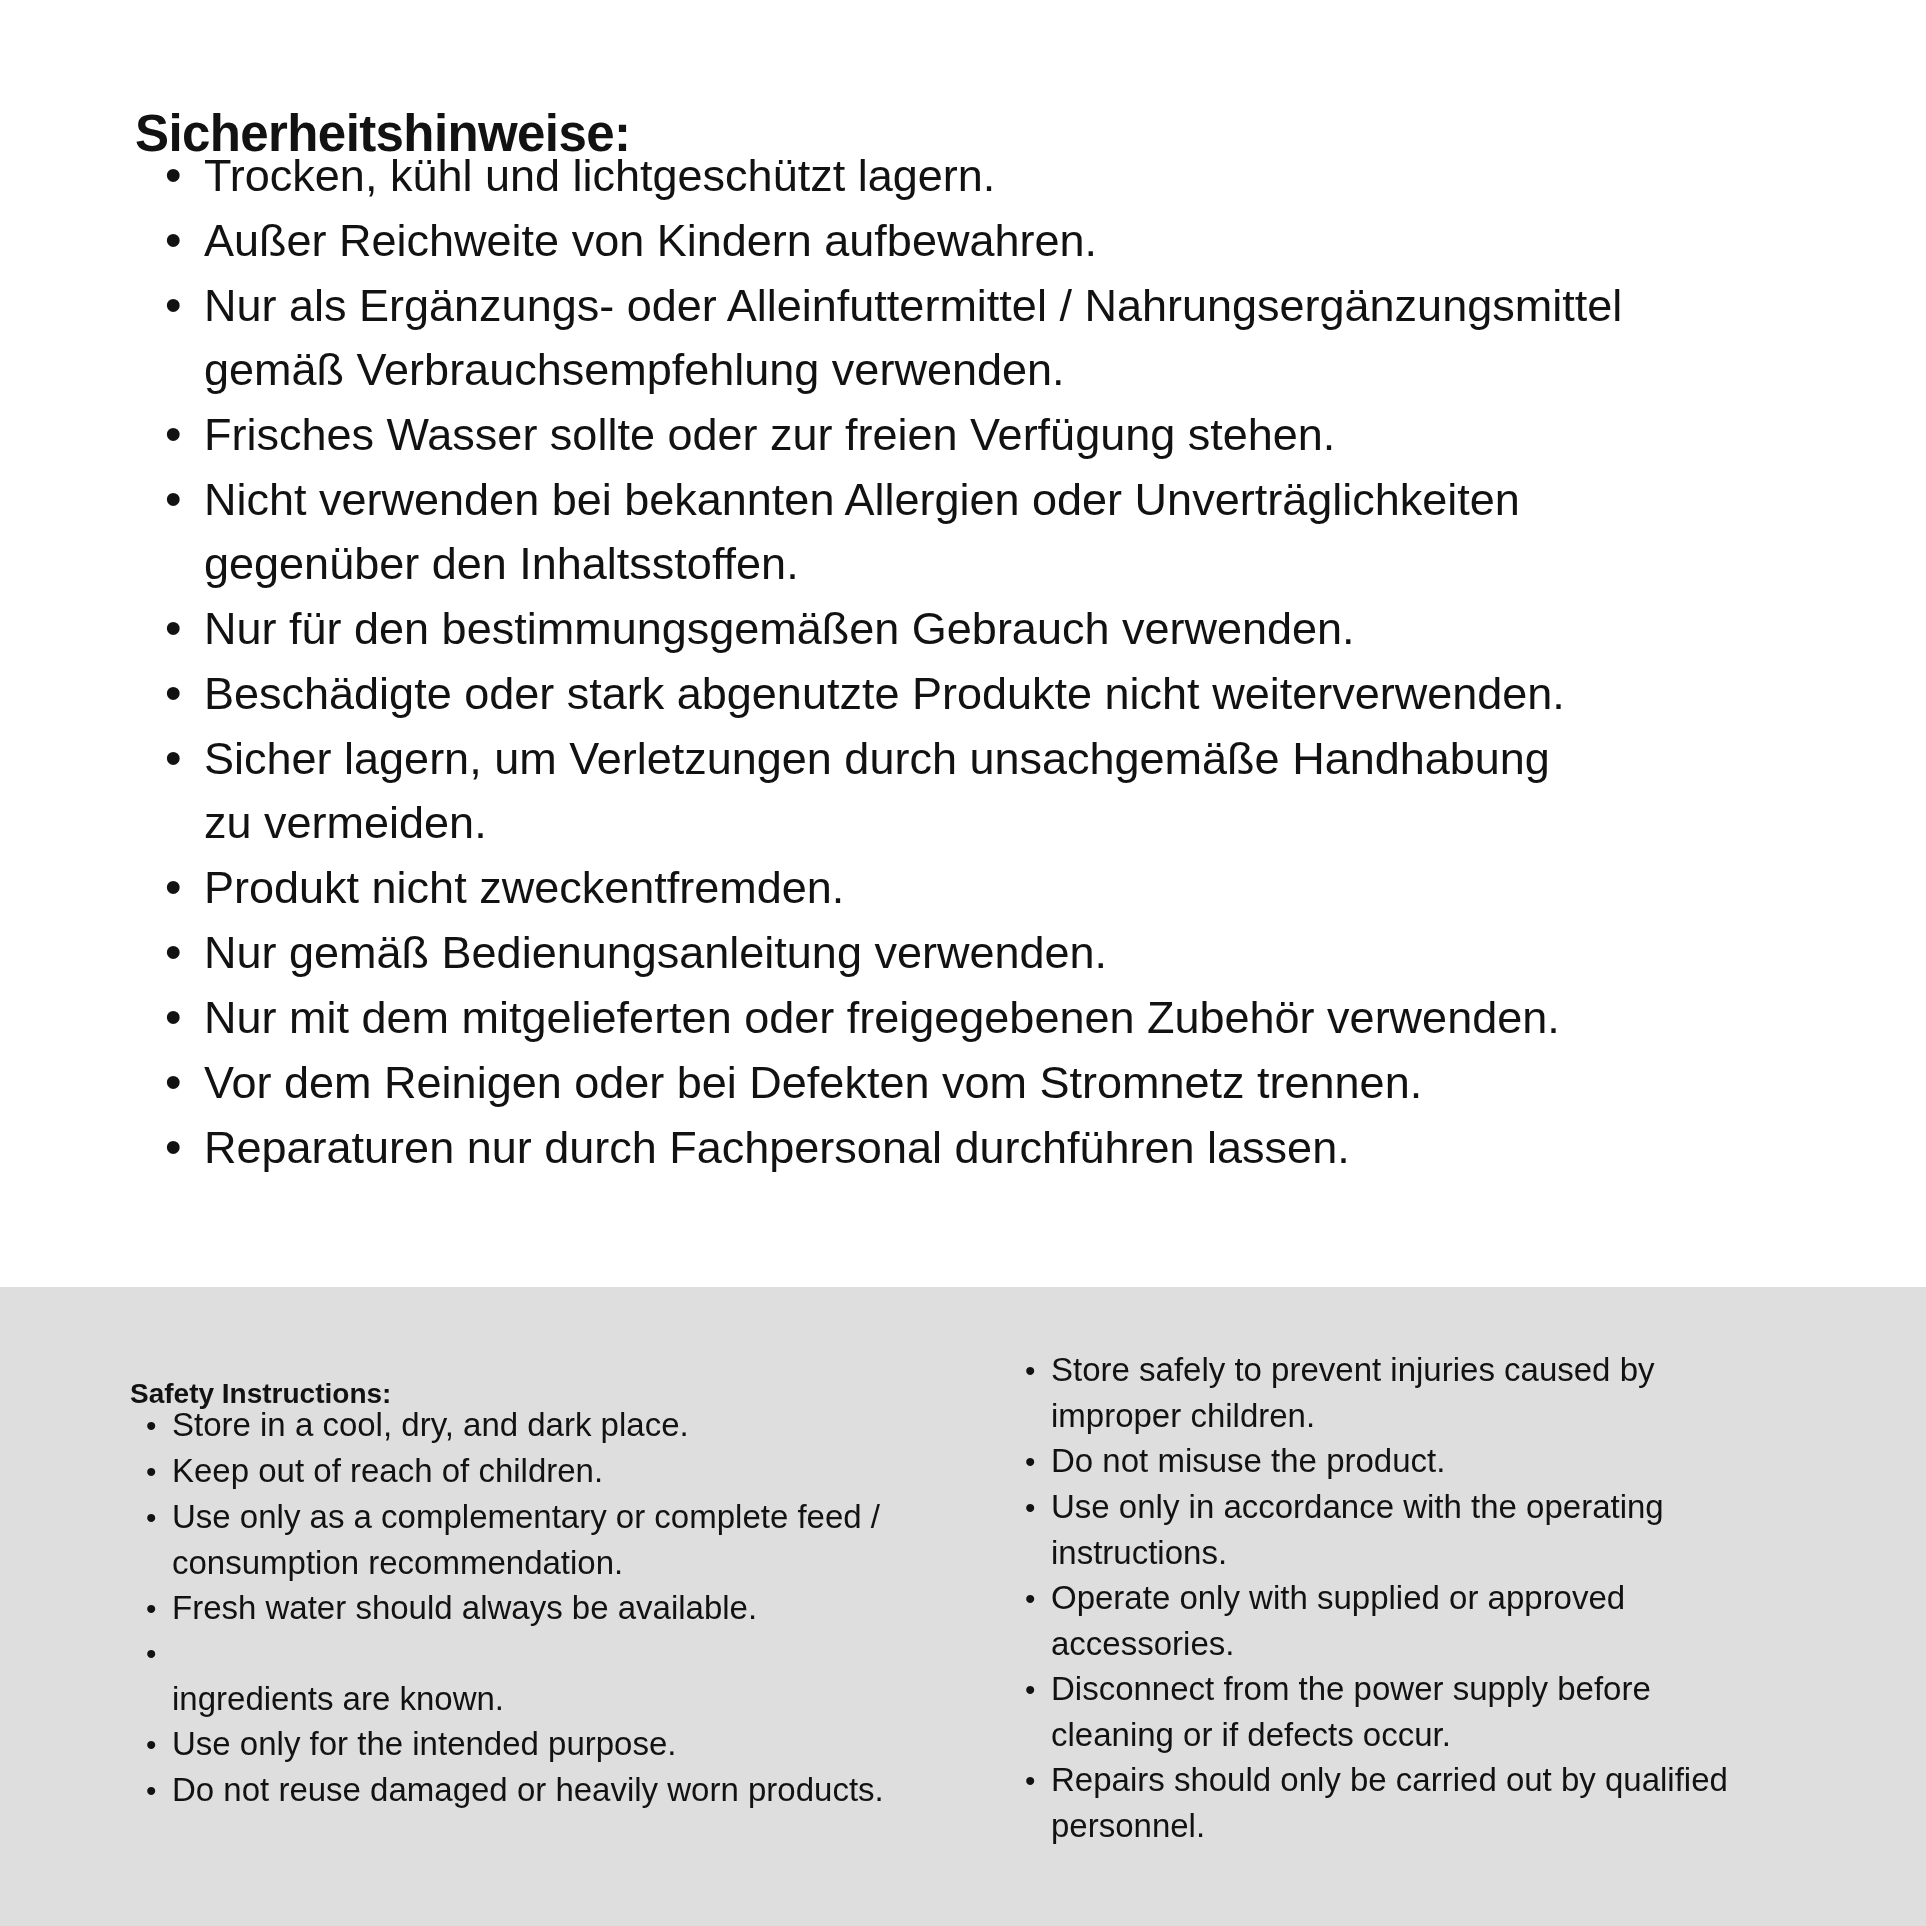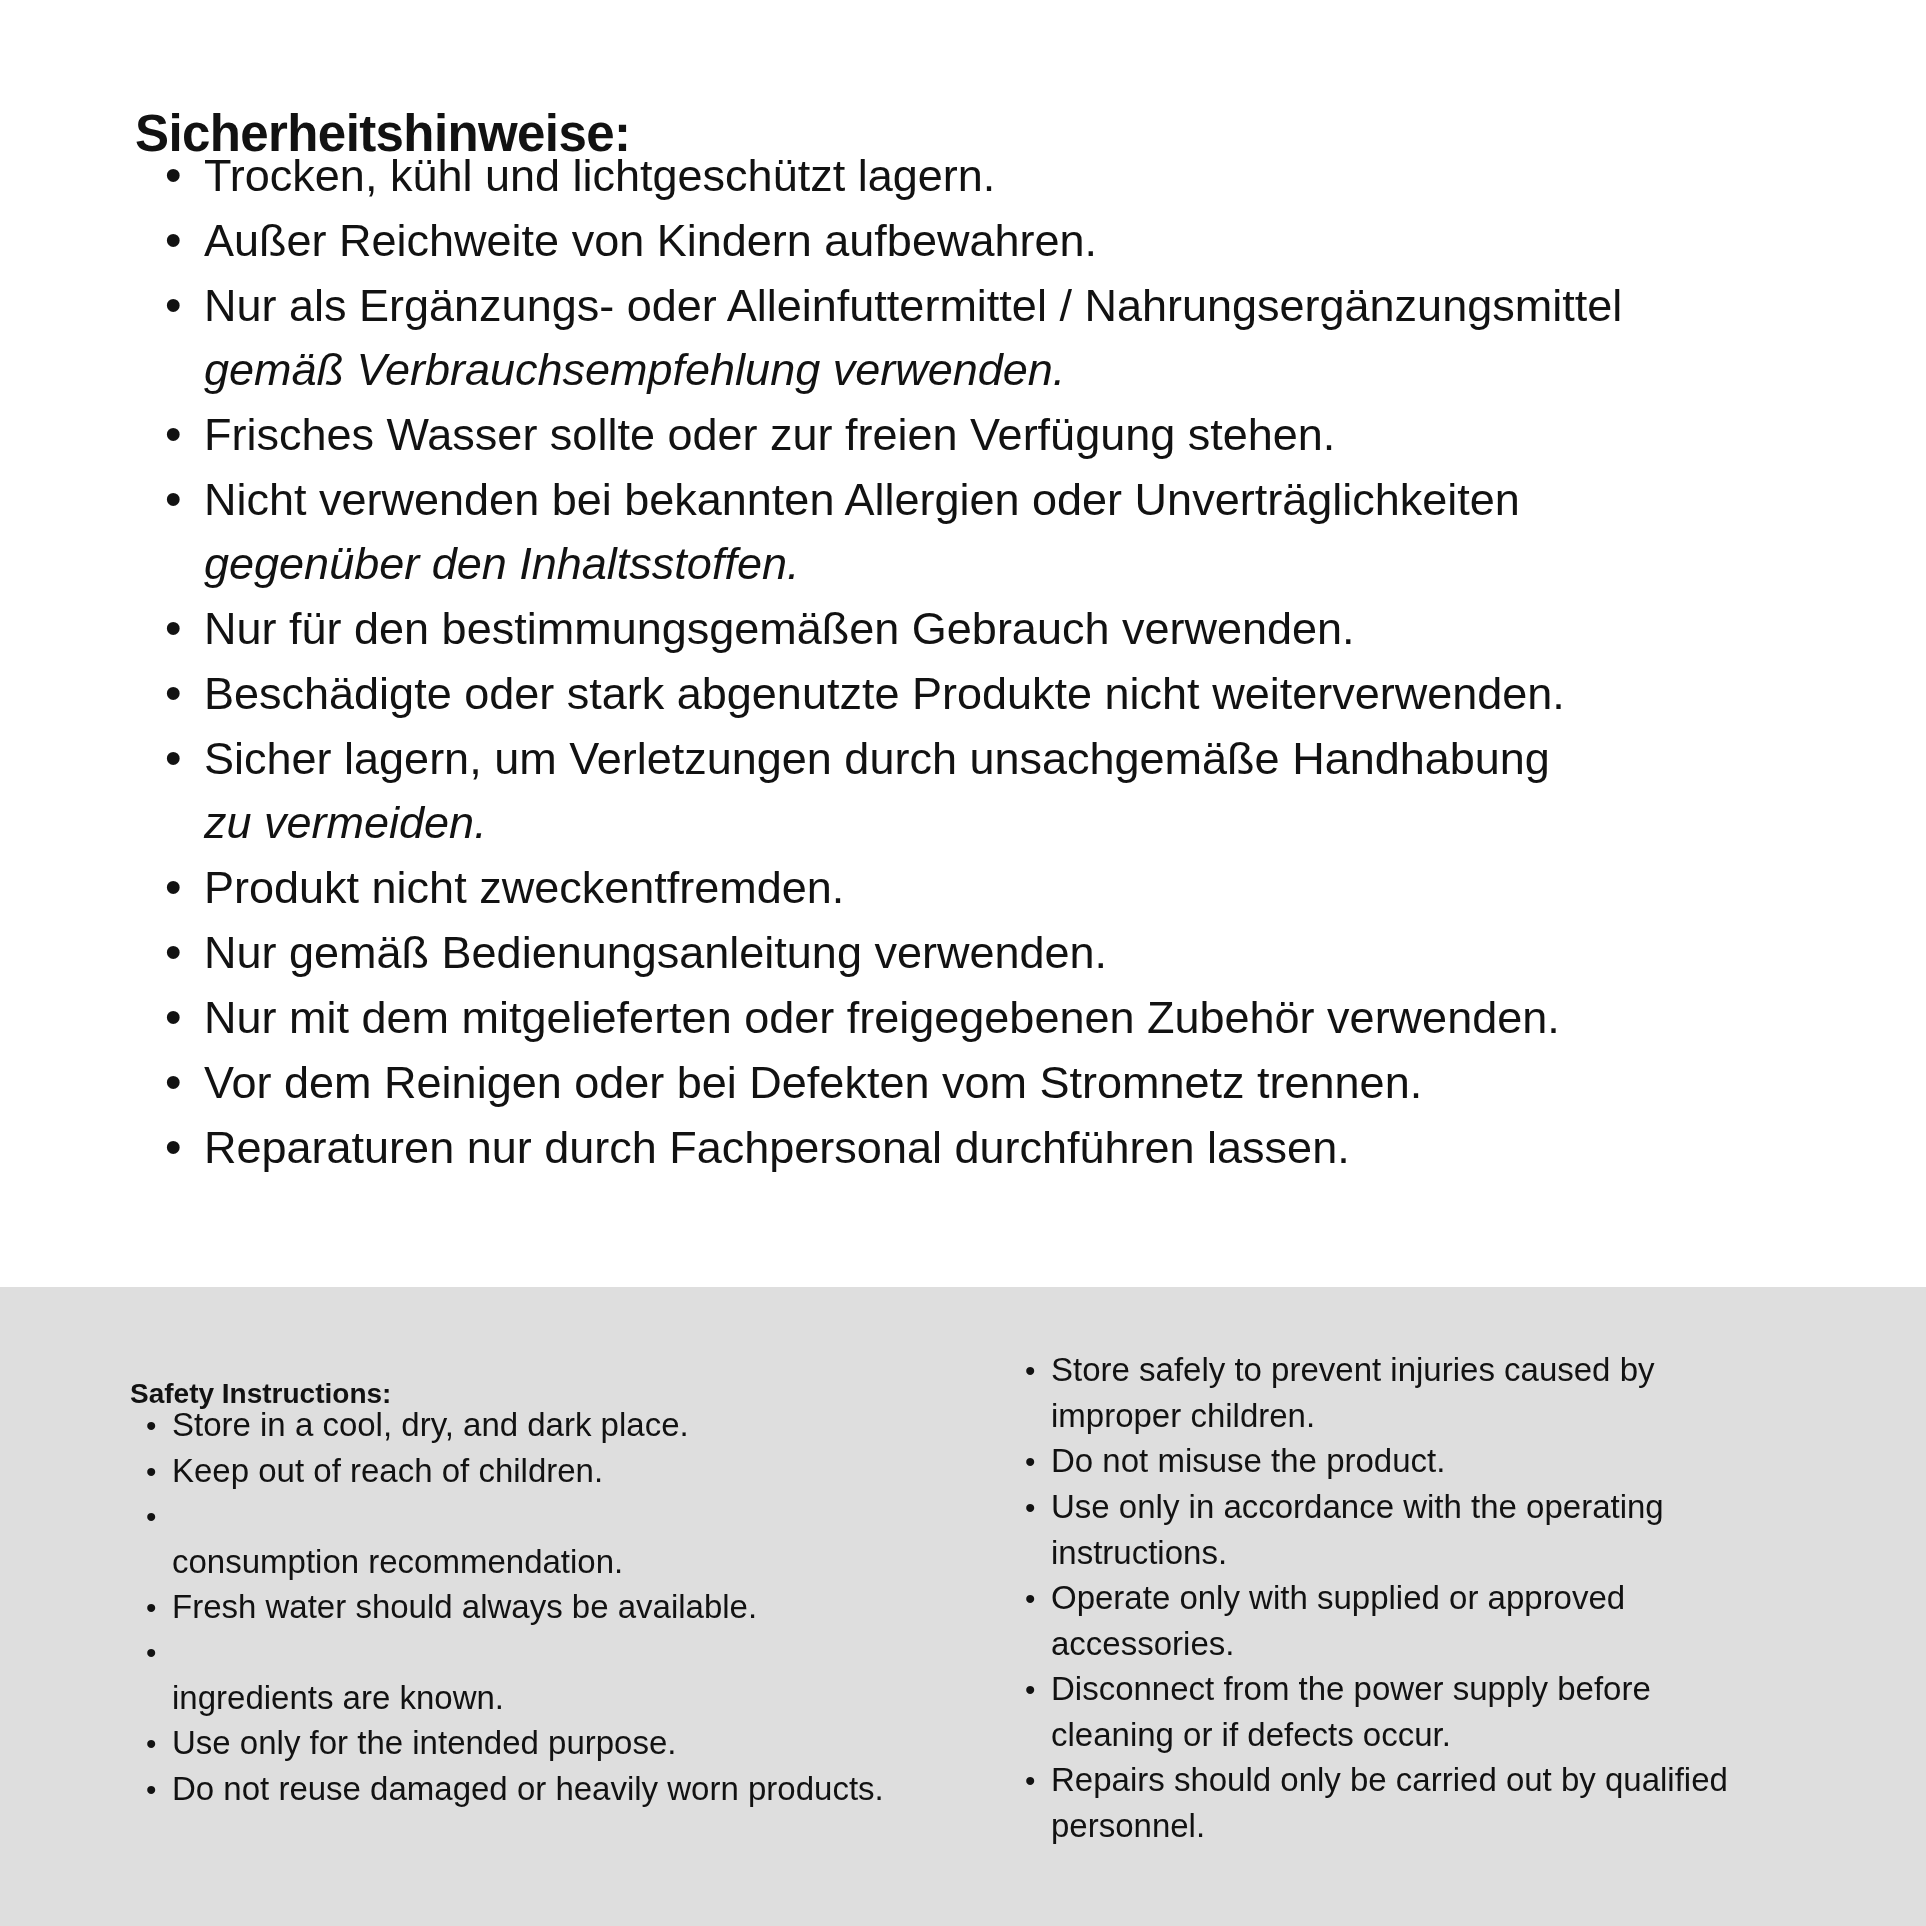--- a/index.html
+++ b/index.html
@@ -48,21 +48,21 @@
     display: flex;
     align-items: baseline;
     font-size: 45px;
     line-height: 64px;
     white-space: nowrap;
   }
   .de-list .blt {
     flex: 0 0 39px;
     font-size: 105%;
   }
-  .de-list .cont { padding-left: 39px; font-style: italic; }
+  .de-list .cont { padding-left: 39px; }
 
   
   .en-heading {
     position: absolute;
     left: 130px;
     top: 1348px;
     font-size: 28px;
     font-weight: 700;
     line-height: 45px;
     white-space: nowrap;
@@ -203,20 +203,21 @@
         </div>
         <div class="item">
           <div class="ln">
             <span class="blt">•</span>
             <span class="txt">Keep out of reach of children.</span>
           </div>
         </div>
         <div class="item">
           <div class="ln">
             <span class="blt">•</span>
+            <span class="txt">Use only as a complementary or complete feed /</span>
           </div>
           <div class="ln cont">
             <span class="txt">consumption recommendation.</span>
           </div>
         </div>
         <div class="item">
           <div class="ln">
             <span class="blt">•</span>
             <span class="txt">Fresh water should always be available.</span>
           </div>

